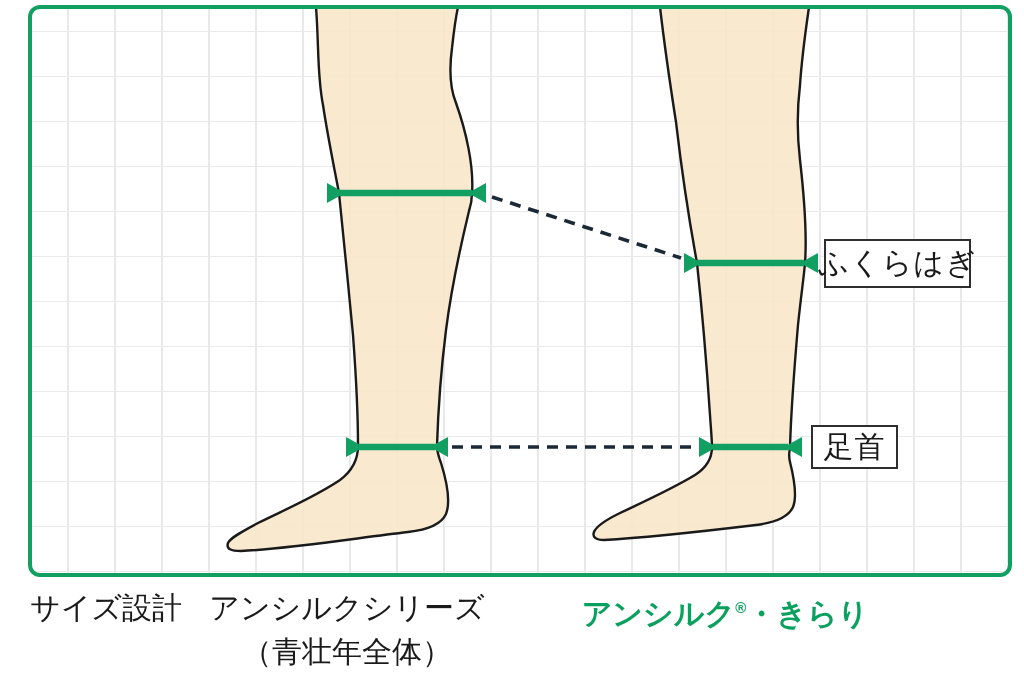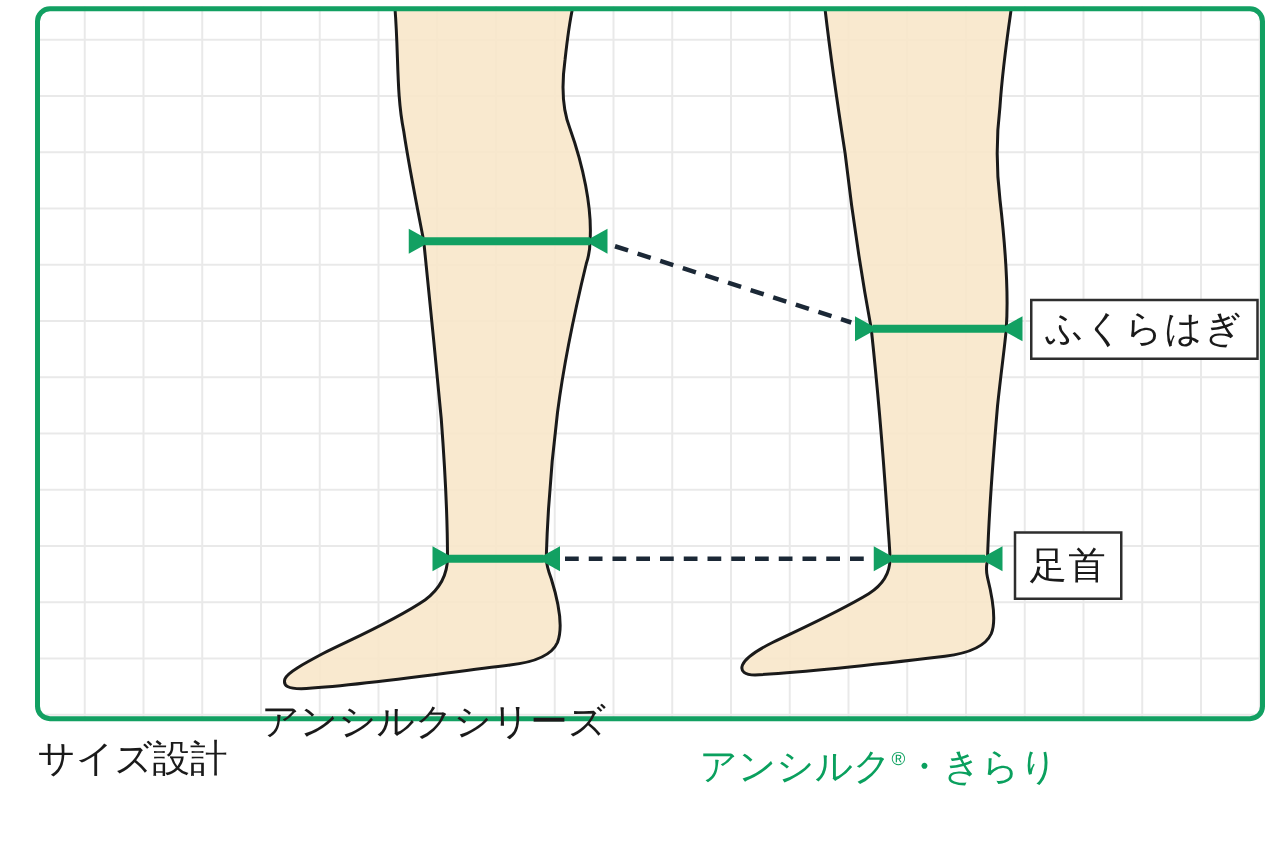--- a/index.html
+++ b/index.html
@@ -25,30 +25,30 @@
     position:absolute;left:28px;top:5px;width:984px;height:572px;
     box-sizing:border-box;border:4px solid #12A062;border-radius:12px;
     pointer-events:none;
   }
   .callout{
     position:absolute;box-sizing:border-box;
     background:#ffffff;border:2px solid #2e2e2e;
     display:flex;align-items:center;justify-content:center;
     font-size:30px;color:#1a1a1a;letter-spacing:1px;white-space:nowrap;
   }
-  .callout-calf{left:824px;top:239px;width:183px;height:49px;}
-  .callout-ankle{left:811px;top:425px;width:87px;height:55px;text-align:center;}
+  .callout-calf{left:824px;top:239px;width:147px;height:49px;}
+  .callout-ankle{left:811px;top:425px;width:87px;height:44px;text-align:center;}
   .caption{
     position:absolute;transform:translateX(-50%);
     text-align:center;font-size:30px;line-height:44px;color:#1a1a1a;
     white-space:nowrap;
   }
   .caption-1{left:106px;top:586px;}
-  .caption-2{left:347px;top:556px;}
-  .caption-3{left:703px;top:586px;color:#0AA05E;font-weight:normal;}
+  .caption-2{left:347px;top:586px;}
+  .caption-3{left:725px;top:586px;color:#0AA05E;font-weight:bold;}
   .caption span{display:block;}
   .caption-3 .brand-line{display:block;}
   .caption-3 sup{font-size:15px;vertical-align:super;}
 </style>
 </head>
 <body>
 
 <div class="stage">
 
   <div class="grid-bg"></div>
@@ -130,19 +130,20 @@
   <div class="callout callout-ankle">
     <span>足首</span>
   </div>
 
   <div class="caption caption-1">
     <span>サイズ設計</span>
   </div>
 
   <div class="caption caption-2">
     <span>アンシルクシリーズ</span>
+    <span>（青壮年全体）</span>
   </div>
 
   <div class="caption caption-3">
     <span class="brand-line"><span style="display:inline">アンシルク</span><sup>®</sup><span style="display:inline">・きらり</span></span>
   </div>
 
 </div>
 
 </body></html>

